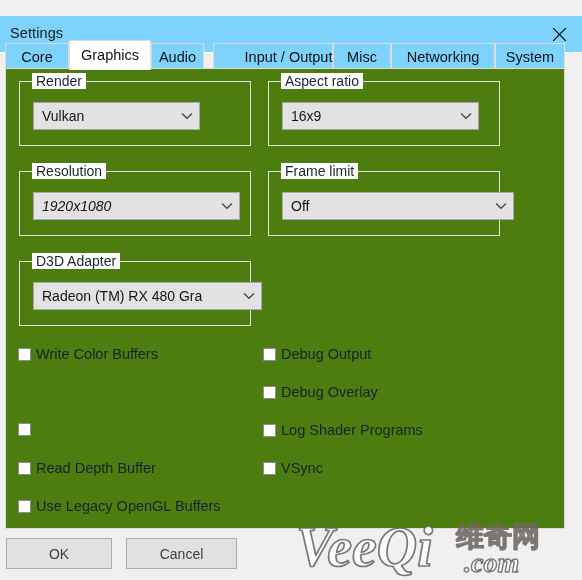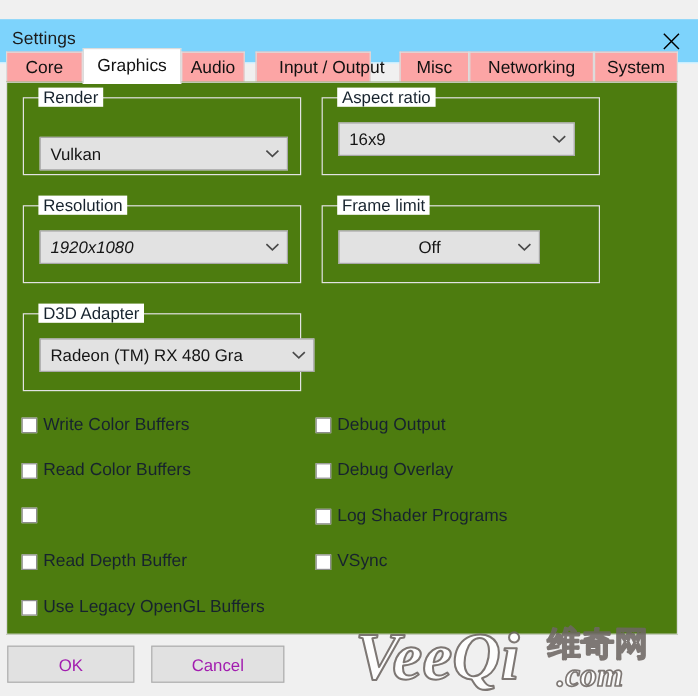--- a/index.html
+++ b/index.html
@@ -49,21 +49,21 @@
   .tabstrip {
     position: absolute;
     left: 5px; top: 40px;
     width: 560px; height: 29px;
   }
   .tab {
     position: absolute;
     top: 3px;
     height: 26px;
     box-sizing: border-box;
-    background: #fca5a5;
+    background: #7dd3fc;
     border: 1px solid #dcdcdc;
     border-bottom: none;
     display: flex;
     align-items: center;
     justify-content: center;
     font-size: 14.5px;
     color: #111111;
     white-space: nowrap;
     cursor: default;
     padding: 0 7px;
@@ -159,21 +159,21 @@
   .btn {
     position: absolute;
     box-sizing: border-box;
     height: 31px;
     background: #e1e1e1;
     border: 1px solid #adadad;
     display: flex;
     align-items: center;
     justify-content: center;
     font-size: 14px;
-    color: #a21caf;
+    color: #404040;
     cursor: default;
   }
 
   
   .watermark {
     position: absolute;
     right: 6px;
     bottom: 2px;
     width: 280px;
     height: 62px;
@@ -199,39 +199,39 @@
 <div class="tabstrip">
   <div class="tab" style="left:0px;   width:64px;">
       <span>Core</span>
     </div>
   <div class="tab active" style="left:64px;  width:82px;">
       <span>Graphics</span>
     </div>
   <div class="tab" style="left:146px; width:53px;">
       <span>Audio</span>
     </div>
-  <div class="tab" style="left:208px; width:96px;padding-left:38px;">
+  <div class="tab" style="left:208px; width:120px;padding-left:38px;">
       <span>Input / Output</span>
     </div>
   <div class="tab" style="left:328px; width:58px;">
       <span>Misc</span>
     </div>
   <div class="tab" style="left:386px; width:104px;">
       <span>Networking</span>
     </div>
   <div class="tab" style="left:490px; width:70px;">
       <span>System</span>
     </div>
 </div>
 
 <div class="tabpanel">
 
   <div class="groupbox" style="left:13px; top:12px; width:232px; height:65px;">
     <div class="gb-label">Render</div>
-    <div class="combo" style="left:13px; top:32px; width:207px;">
+    <div class="combo" style="left:13px; top:20px; width:167px;">
       <span class="combo-value">Vulkan</span>
       <span class="combo-arrow">
         <svg width="12" height="8" viewBox="0 0 12 8">
             <path d="M1 1.5 L6 6.2 L11 1.5" stroke="#4a4a4a" stroke-width="1.4" fill="none"></path>
           </svg>
       </span>
     </div>
   </div>
 
   <div class="groupbox" style="left:262px; top:12px; width:232px; height:65px;">
@@ -253,21 +253,21 @@
       <span class="combo-arrow">
         <svg width="12" height="8" viewBox="0 0 12 8">
             <path d="M1 1.5 L6 6.2 L11 1.5" stroke="#4a4a4a" stroke-width="1.4" fill="none"></path>
           </svg>
       </span>
     </div>
   </div>
 
   <div class="groupbox" style="left:262px; top:102px; width:232px; height:65px;">
     <div class="gb-label">Frame limit</div>
-    <div class="combo" style="left:13px; top:20px; width:168px;text-align:center;">
+    <div class="combo" style="left:13px; top:20px; width:232px;">
       <span class="combo-value">Off</span>
       <span class="combo-arrow">
         <svg width="12" height="8" viewBox="0 0 12 8">
             <path d="M1 1.5 L6 6.2 L11 1.5" stroke="#4a4a4a" stroke-width="1.4" fill="none"></path>
           </svg>
       </span>
     </div>
   </div>
 
   <div class="groupbox" style="left:13px; top:192px; width:232px; height:65px;">
@@ -278,24 +278,20 @@
         <svg width="12" height="8" viewBox="0 0 12 8">
             <path d="M1 1.5 L6 6.2 L11 1.5" stroke="#4a4a4a" stroke-width="1.4" fill="none"></path>
           </svg>
       </span>
     </div>
   </div>
 
   <div class="checkrow" style="left:12px; top:278px;">
     <span class="cbox"></span>
     <span class="cb-label">Write Color Buffers</span>
-  </div>
-  <div class="checkrow" style="left:12px; top:316px;">
-    <span class="cbox"></span>
-    <span class="cb-label">Read Color Buffers</span>
   </div>
   <div class="checkrow" style="left:12px; top:354px;">
     <span class="cbox"></span>
   </div>
   <div class="checkrow" style="left:12px; top:392px;">
     <span class="cbox"></span>
     <span class="cb-label">Read Depth Buffer</span>
   </div>
   <div class="checkrow" style="left:12px; top:430px;">
     <span class="cbox"></span>

